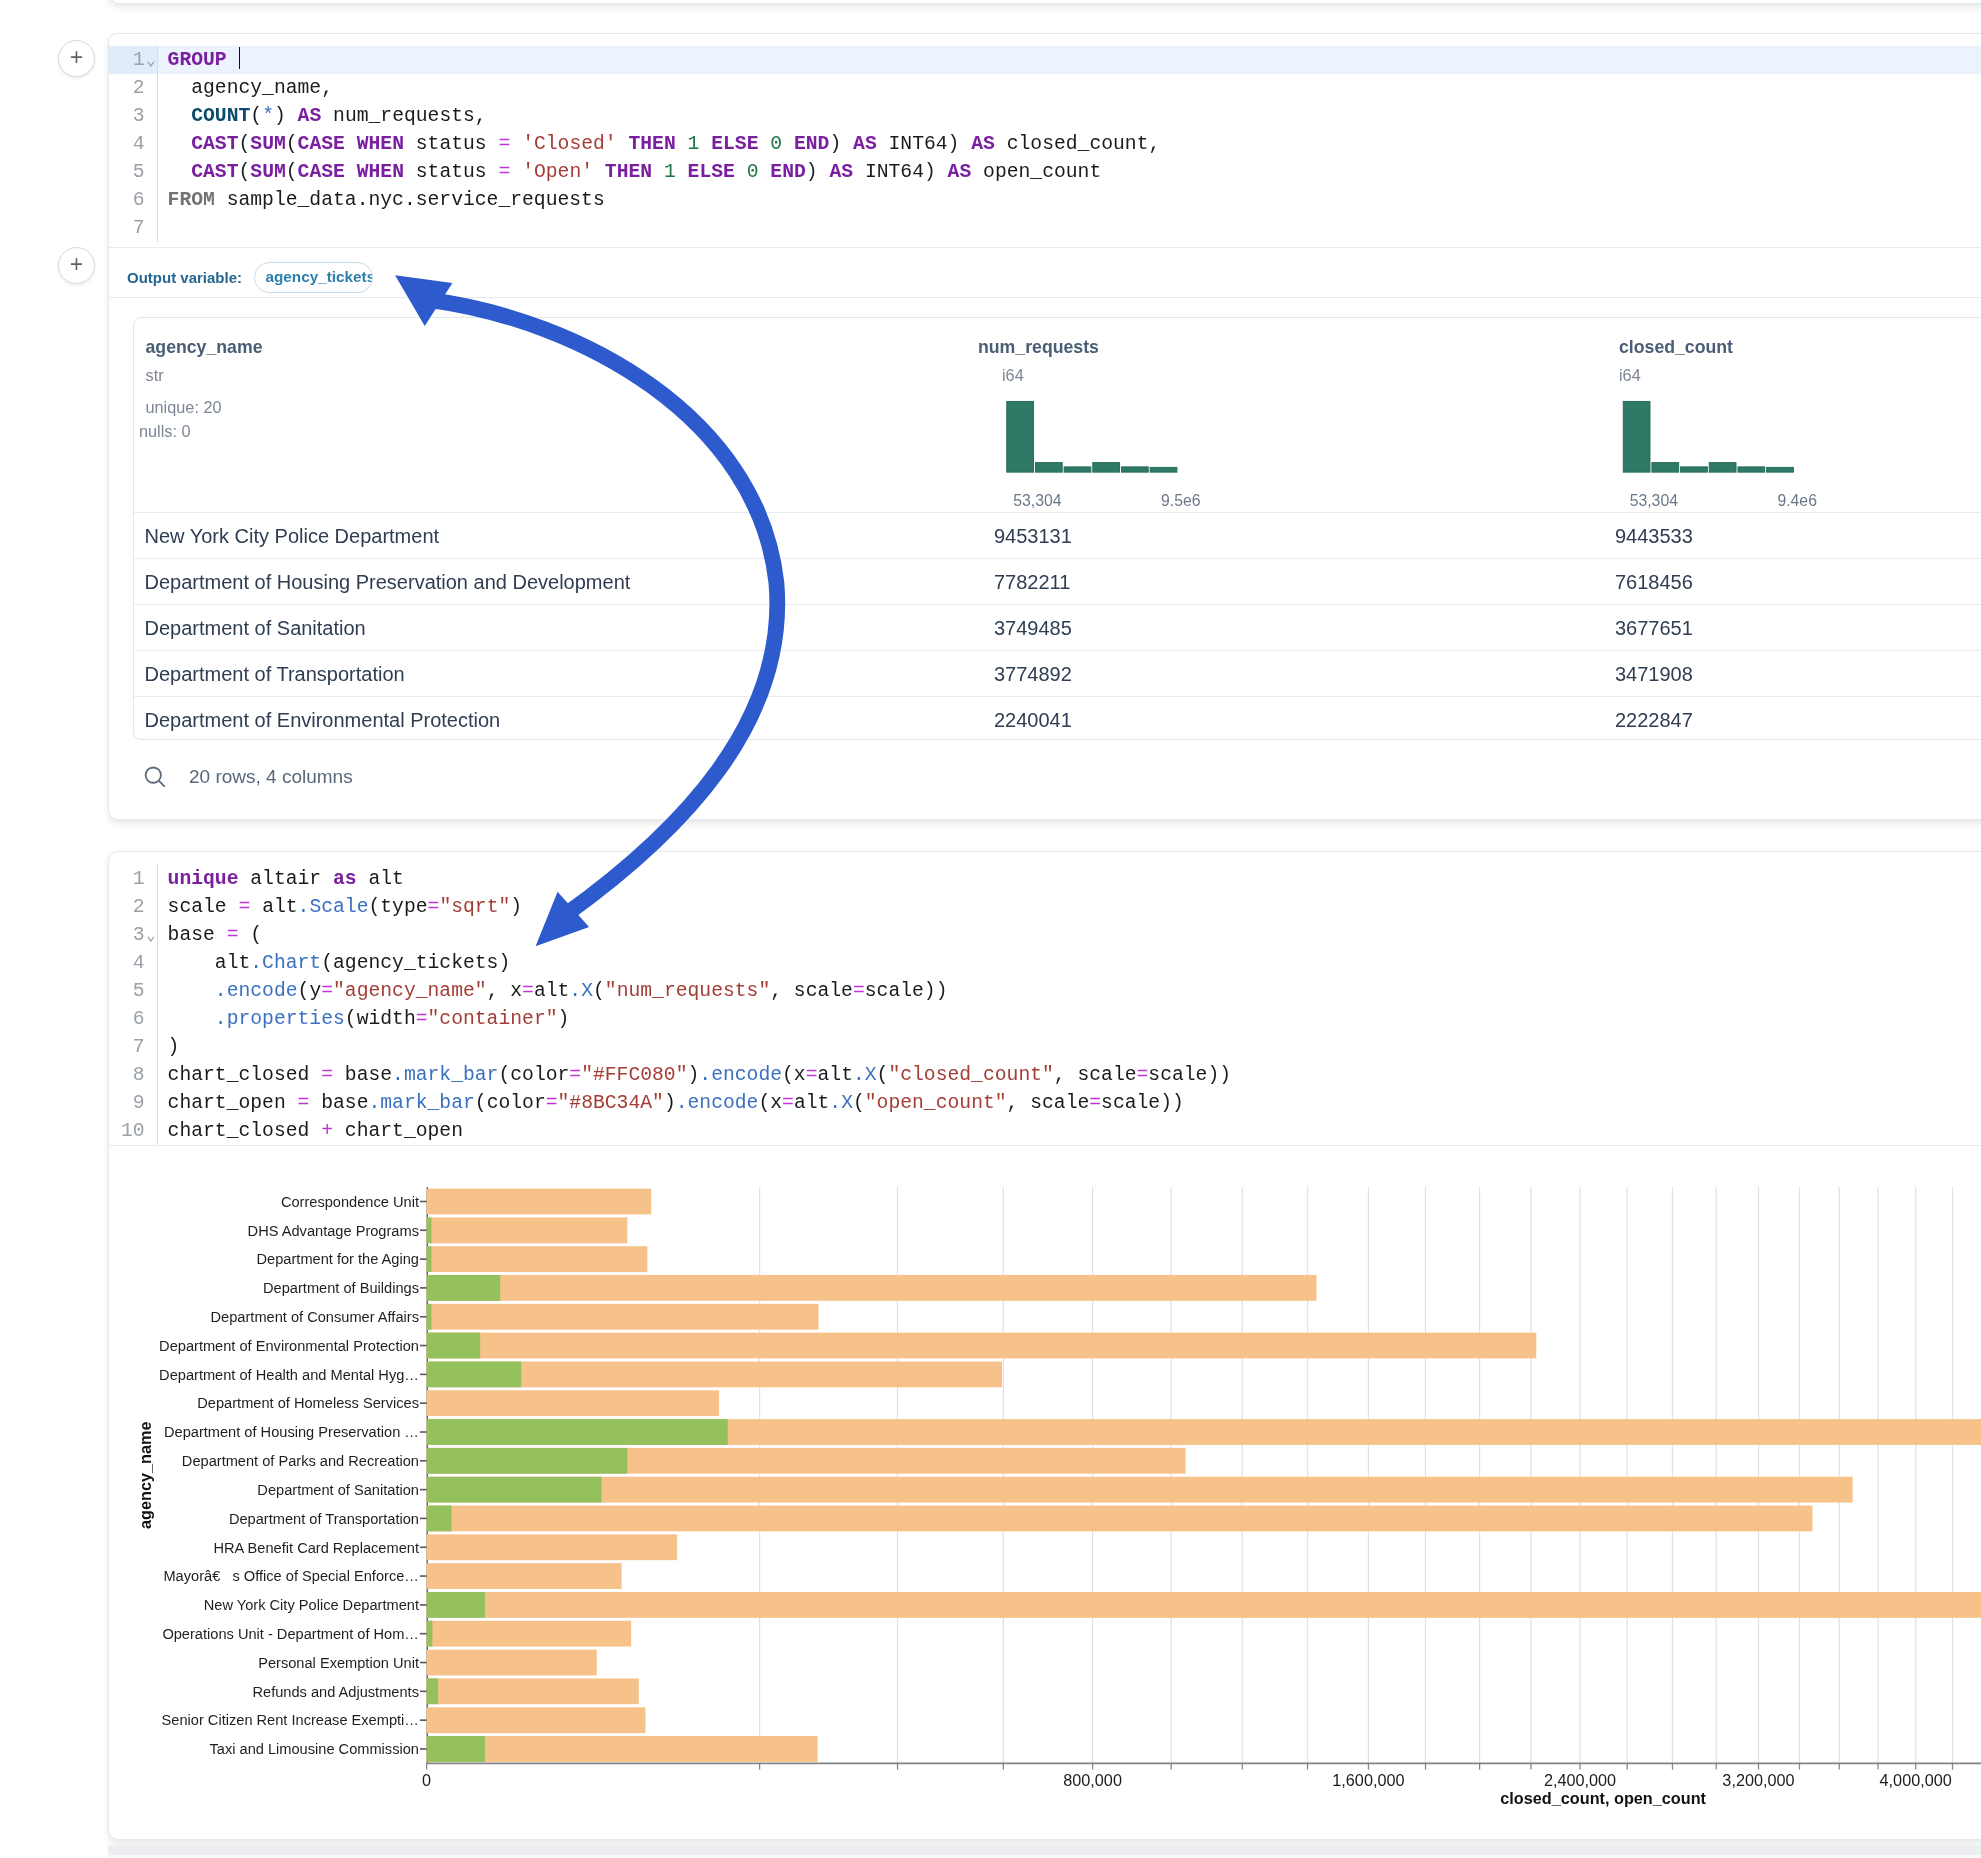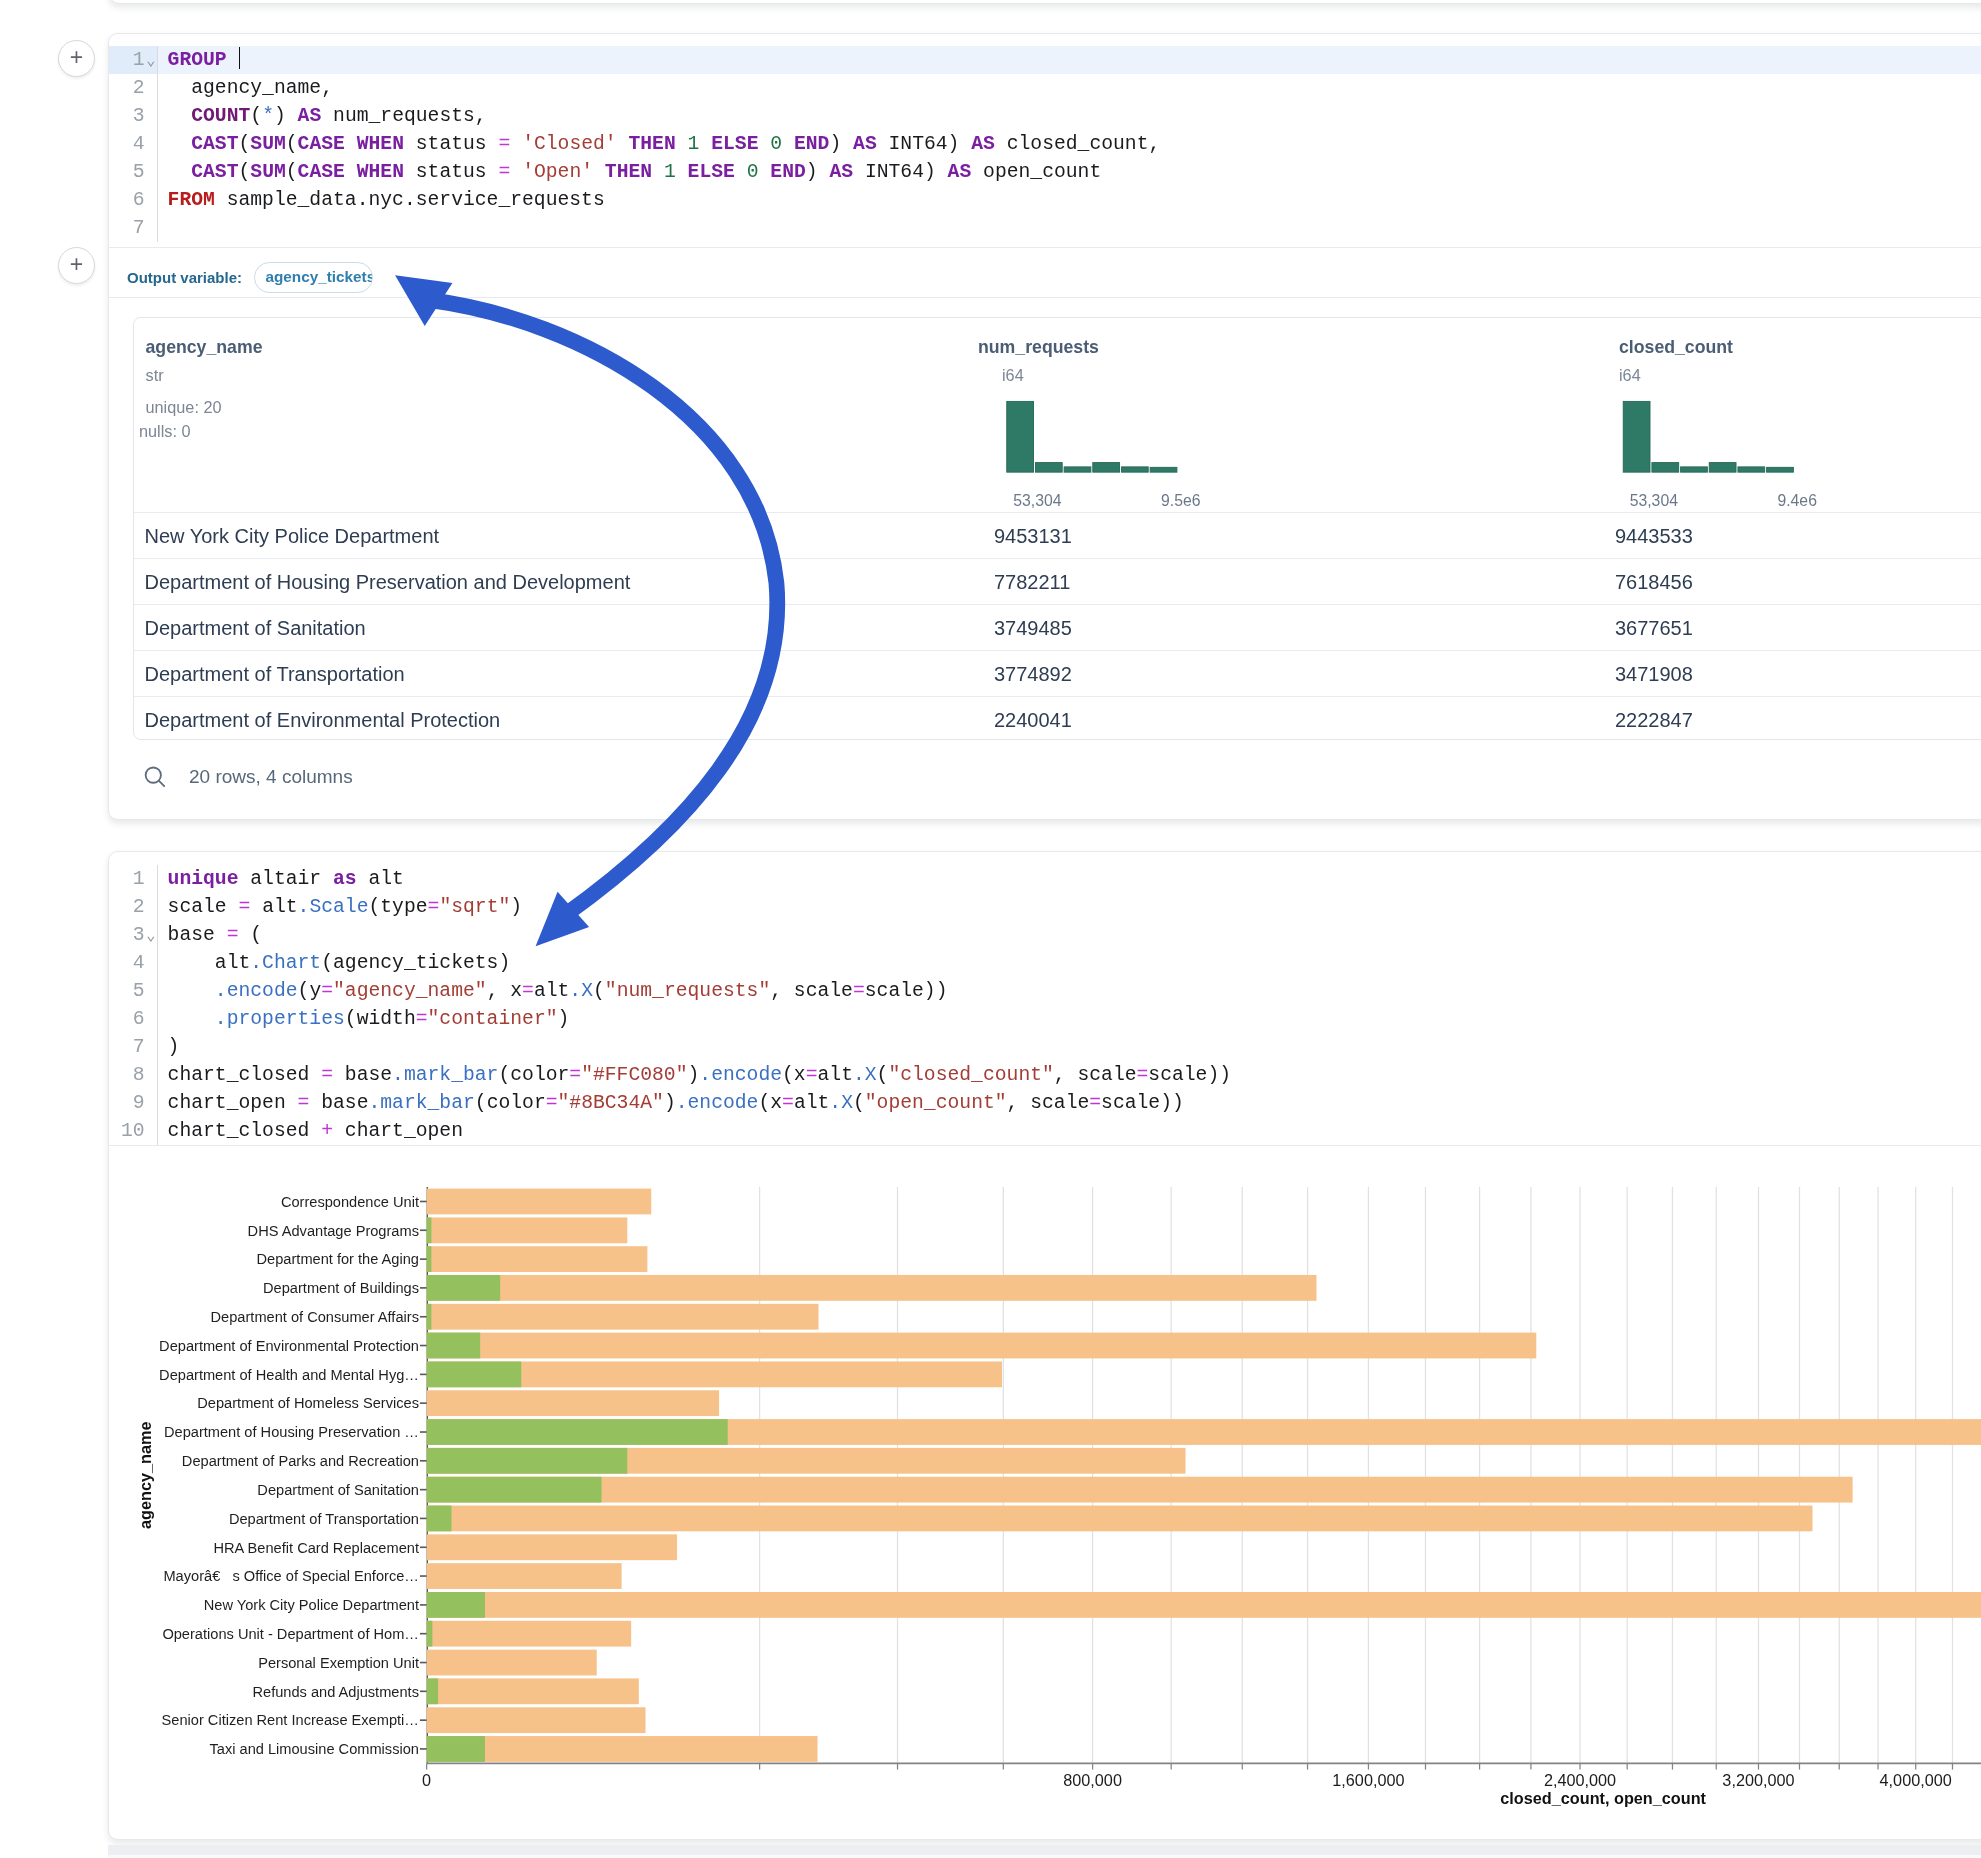--- a/index.html
+++ b/index.html
@@ -65,24 +65,24 @@
 <body>
 <div class="page">
   <div class="prevcard"></div>
   <div class="plus" style="left:58px; top:40px;">+</div>
   <div class="plus" style="left:58px; top:247px;">+</div>
 
   <div class="card" style="top:33px; height:787px;">
     <div class="codeblock" style="padding-top:11.8px; padding-bottom:5.7px;">
 <div class="crow hl"><div class="gut">1<span class="chev">⌄</span></div><div class="ctext"><b style="color:#7a1fa0">GROUP</b> <span class="cursor"></span></div></div>
 <div class="crow"><div class="gut">2</div><div class="ctext">  agency_name,</div></div>
-<div class="crow"><div class="gut">3</div><div class="ctext">  <b style="color:#701a75">COUNT</b>(<span style="color:#3a70c2">*</span>) <b style="color:#7a1fa0">AS</b> num_requests,</div></div>
+<div class="crow"><div class="gut">3</div><div class="ctext">  <b style="color:#0c4a6e">COUNT</b>(<span style="color:#3a70c2">*</span>) <b style="color:#7a1fa0">AS</b> num_requests,</div></div>
 <div class="crow"><div class="gut">4</div><div class="ctext">  <b style="color:#7a1fa0">CAST</b>(<b style="color:#7a1fa0">SUM</b>(<b style="color:#7a1fa0">CASE</b> <b style="color:#7a1fa0">WHEN</b> status <span style="color:#bf36d6">=</span> <span style="color:#a33d35">'Closed'</span> <b style="color:#7a1fa0">THEN</b> <span style="color:#1e7445">1</span> <b style="color:#7a1fa0">ELSE</b> <span style="color:#1e7445">0</span> <b style="color:#7a1fa0">END</b>) <b style="color:#7a1fa0">AS</b> INT64) <b style="color:#7a1fa0">AS</b> closed_count,</div></div>
 <div class="crow"><div class="gut">5</div><div class="ctext">  <b style="color:#7a1fa0">CAST</b>(<b style="color:#7a1fa0">SUM</b>(<b style="color:#7a1fa0">CASE</b> <b style="color:#7a1fa0">WHEN</b> status <span style="color:#bf36d6">=</span> <span style="color:#a33d35">'Open'</span> <b style="color:#7a1fa0">THEN</b> <span style="color:#1e7445">1</span> <b style="color:#7a1fa0">ELSE</b> <span style="color:#1e7445">0</span> <b style="color:#7a1fa0">END</b>) <b style="color:#7a1fa0">AS</b> INT64) <b style="color:#7a1fa0">AS</b> open_count</div></div>
-<div class="crow"><div class="gut">6</div><div class="ctext"><b style="color:#b91c1c">FROM</b> sample_data.nyc.service_requests</div></div>
+<div class="crow"><div class="gut">6</div><div class="ctext"><b style="color:#737373">FROM</b> sample_data.nyc.service_requests</div></div>
 <div class="crow"><div class="gut">7</div></div>
     </div>
     <div class="outrow">
       <div class="outlab">Output variable:</div>
       <div class="pill">agency_tickets</div>
     </div>
     <div class="dtable">
       <div class="th" style="left:11.5px;">agency_name</div>
       <div class="tsub" style="left:11.5px; top:48px;">str</div>
       <div class="tsub" style="left:11.5px; top:80px;">unique: 20</div>

